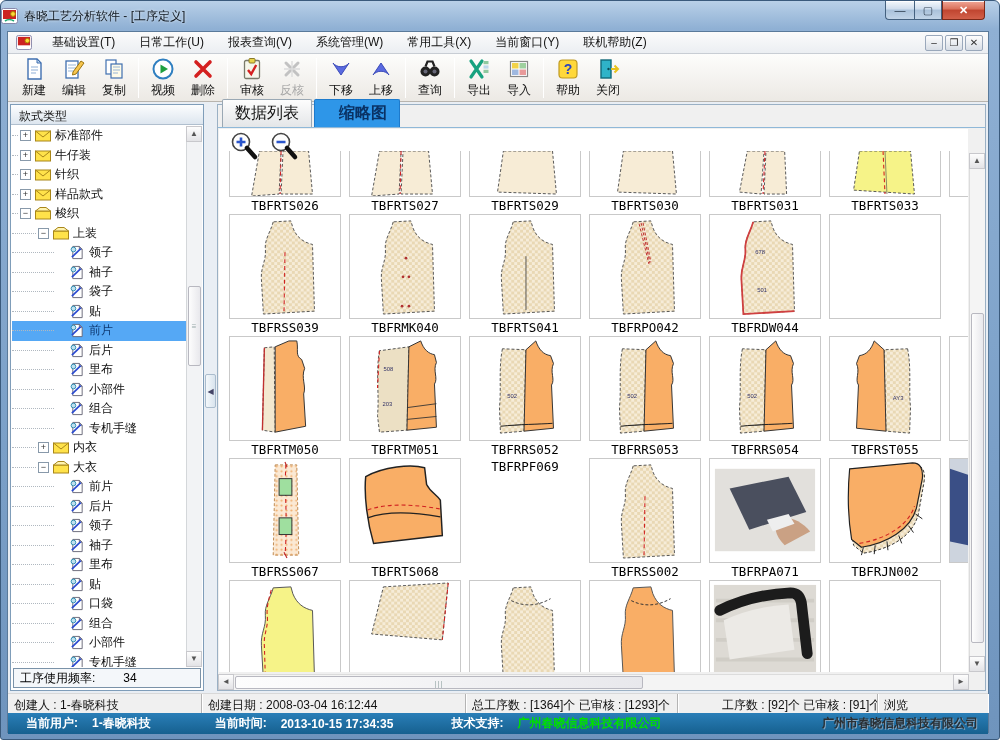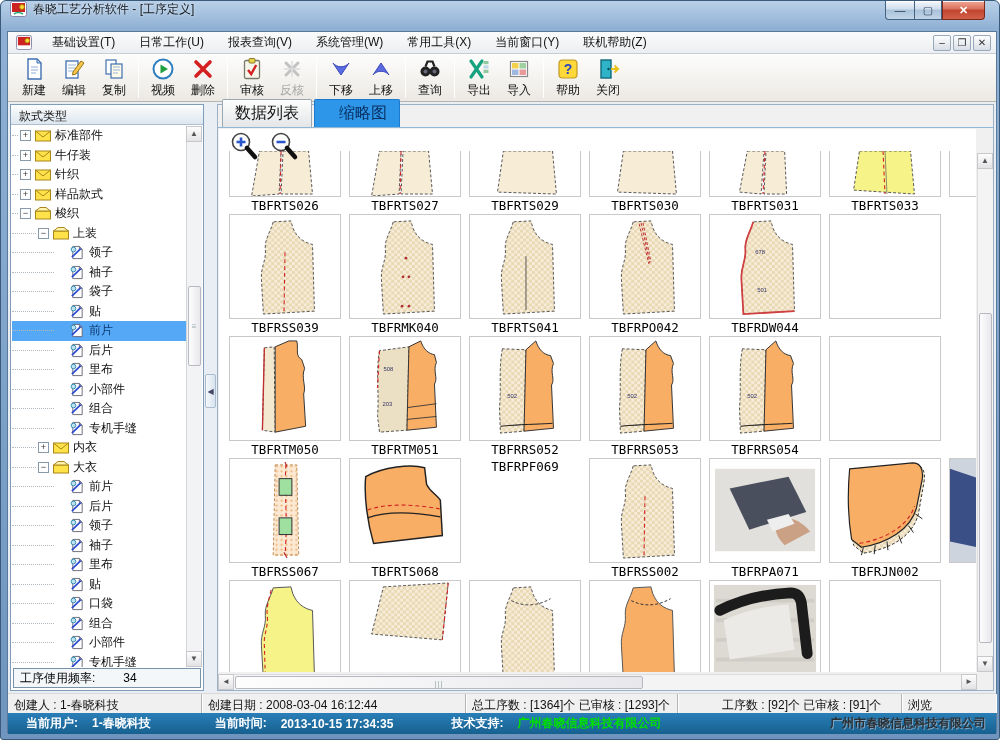--- a/index.html
+++ b/index.html
@@ -1,34 +1,34 @@
 <!DOCTYPE html>
 <html><head>
 <meta charset="utf-8">
 <style>
   * { margin:0; padding:0; box-sizing:border-box; }
   html,body { background:#fff; font-family:"Liberation Sans", sans-serif; }
   #win { position:relative; width:1000px; height:740px;
          background:linear-gradient(180deg,#b9d0e8 0%,#8fb0d4 28px,#7ba0c8 60%,#6f94bd 100%);
          border:1px solid #3a5a7c; border-radius:6px 6px 3px 3px; overflow:hidden; }
   
-  .titlebar { position:absolute; top:0; left:0; right:0; height:30px; display:flex; align-items:flex-start; padding-left:9px; }
+  .titlebar { position:absolute; top:0; left:0; right:0; height:30px; display:flex; align-items:center; padding-left:0; }
   .app-ico { width:17px; height:16px; margin-right:6px; }
   .title-text { font-size:12px; color:#101820; text-shadow:0 0 3px rgba(255,255,255,.8); }
   .win-btns { position:absolute; top:0; right:14px; display:flex; }
   .wbtn { height:19px; display:flex; align-items:center; justify-content:center;
           border:1px solid #44617f; border-top:none; color:#2a3a4a; font-size:11px;
           background:linear-gradient(180deg,#f4f8fc 0%,#cfdded 45%,#a9c1da 50%,#c2d5e8 100%);
           box-shadow:inset 0 1px 0 rgba(255,255,255,.9); }
   .wbtn-min { width:29px; border-radius:0 0 0 4px; border-right:none; }
   .wbtn-max { width:28px; }
   .wbtn-close { width:43px; border-radius:0 0 4px 0; color:#fff; font-weight:bold;
           background:linear-gradient(180deg,#f0a898 0%,#d9705a 45%,#c04530 50%,#d2604a 100%); border-color:#7c2818; }
   
-  .body { position:absolute; top:30px; left:6px; right:2px; height:702px; background:#f0f0f0; border:1px solid #5a7a9a; }
+  .body { position:absolute; top:30px; left:6px; right:10px; height:702px; background:#f0f0f0; border:1px solid #5a7a9a; }
   .menubar { height:22px; background:linear-gradient(180deg,#fbfbfb,#ebeef2); border-bottom:1px solid #c8cdd4; display:flex; align-items:center; padding:0 4px; position:relative; }
   .menu-ico { width:16px; height:15px; margin:0 8px 0 4px; }
   .menu-item { font-size:12px; color:#111; padding:2px 12px; cursor:default; }
   .mdi-btns { position:absolute; right:5px; top:3px; display:flex; gap:2px; }
   .mdibtn { width:18px; height:16px; font-size:10px; line-height:14px; text-align:center; color:#333;
             border:1px solid #9aa8bb; background:linear-gradient(180deg,#fdfdfd,#d8dee6); border-radius:2px; }
   .toolbar { height:48px; background:linear-gradient(180deg,#fdfdfc,#ece9e4); border-bottom:1px solid #b8b4ae; display:flex; align-items:center; padding:0 6px; }
   .tb-btn { width:40px; height:44px; display:flex; flex-direction:column; align-items:center; justify-content:center; }
   .tb-icon { width:24px; height:24px; }
   .tb-icon svg { width:100%; height:100%; }
@@ -49,21 +49,21 @@
   .sb-footer { position:absolute; left:2px; right:2px; bottom:2px; height:20px; border:1px solid #7a92a8; background:#f4f7fa; font-size:12px; display:flex; align-items:center; padding-left:6px; }
   .sb-footer .val { margin-left:28px; }
   .sb-scroll { position:absolute; top:21px; right:1px; bottom:23px; width:16px; background:#f2f3f5; border-left:1px solid #d4d7da; }
   
   .splitter { width:13px; position:relative; background:#e9eef4; }
   .split-btn { position:absolute; top:272px; left:1px; width:11px; height:34px; border:1px solid #aabccd; background:linear-gradient(90deg,#f4f8fb,#d9e4ee); border-radius:2px; font-size:8px; color:#446; text-align:center; line-height:34px; }
   
   .content { flex:1; position:relative; background:#f0f0f0; margin:2px 2px 2px 0; border:1px solid #9ab0c4; }
   .tabs { height:23px; display:flex; align-items:flex-end; padding-left:4px; background:#f0f0f0; border-bottom:1px solid #8fb8d8; }
   .tab { font-size:16px; padding:3px 12px 3px; border:1px solid #9aa8b4; border-bottom:none; background:linear-gradient(180deg,#fdfdfd,#e4e6e8); margin-right:2px; color:#111; border-radius:2px 2px 0 0; }
-  .tab.active { background:#2e96e8; color:#0a3264; border-color:#1d7acc; font-weight:normal;padding-left:24px; }
+  .tab.active { background:#2e96e8; color:#0a3264; border-color:#1d7acc; font-weight:bold;padding-left:24px; }
   .viewport { position:absolute; top:24px; left:1px; right:17px; bottom:18px; background:#fff; overflow:hidden; }
   .zoom-tools { position:absolute; top:2px; left:10px; display:flex; gap:10px; z-index:5; }
   .zoom-btn { width:30px; height:30px; }
   .zoom-btn svg { width:100%; height:100%; }
   .grid { padding:22px 0 0 10px; position:relative; }
   .thumb-row { display:flex; }
   .thumb-cell { width:112px; margin-right:8px; flex:none; }
   .thumb-img { width:112px; height:105px; border:1px solid #c9c9c9; background:#fff; position:relative; }
   .thumb-row.cut .thumb-img { height:46px; border-top:none; }
   .thumb-img svg { width:100%; height:100%; display:block; }
@@ -746,20 +746,32 @@
                     <svg viewBox="0 0 112 105" preserveAspectRatio="none">
                       <path d="M33,12 C29,32 32,52 30,72 L31,98 L55,96 L57,13z" fill="url(#chk)" stroke="#555" stroke-dasharray="3,2"></path>
                       <path d="M57,13 L67,4 C70,13 75,18 82,19 L85,27 C81,36 87,43 83,49 L85,93 L55,96z" fill="#f9ae66" stroke="#333" stroke-width="1"></path>
                       <path d="M31,91 C50,89 70,89 84,88" stroke="#222" stroke-width="1"></path>
                       <text x="38" y="62" font-size="6" fill="#336">502</text>
                     </svg>
                   </div>
                   <div class="thumb-label">TBFRRS054</div>
                 </div>
                 <div class="thumb-cell">
+                  <div class="thumb-img">
+                    <svg viewBox="0 0 112 105" preserveAspectRatio="none">
+                      <g transform="translate(112,0) scale(-1,1)">
+                        <path d="M33,12 C29,32 32,52 30,72 L31,98 L55,96 L57,13z" fill="url(#chk)" stroke="#555" stroke-dasharray="3,2"></path>
+                        <path d="M57,13 L67,4 C70,13 75,18 82,19 L85,27 C81,36 87,43 83,49 L85,93 L55,96z" fill="#f9ae66" stroke="#333" stroke-width="1"></path>
+                      </g>
+                      <text x="64" y="64" font-size="6" fill="#336">AY3</text>
+                    </svg>
+                  </div>
+                  <div class="thumb-label">TBFRST055</div>
+                </div>
+                <div class="thumb-cell">
                   <div class="thumb-img"></div>
                   <div class="thumb-label"></div>
                 </div>
               </div>
               <div class="thumb-row">
                 <div class="thumb-cell">
                   <div class="thumb-img">
                     <svg viewBox="0 0 112 105" preserveAspectRatio="none">
                       <path d="M46,6 L68,6 L70,98 L44,98z" fill="url(#dots)" stroke="#c08a50" stroke-dasharray="3,2"></path>
                       <path d="M57,6 C55,30 59,60 56,98" stroke="#d02020" stroke-width="1.1" stroke-dasharray="4,3" fill="none"></path>
@@ -885,21 +897,21 @@
               <span class="grip">|||</span>
             </div>
           <div class="sc-btn" style="right:0;top:-1px">►</div>
         </div>
       </div>
     </div>
     <div class="statusbar" id="statusbar">
         <div class="seg" style="width: 194px;">创建人 : 1-春晓科技</div>
         <div class="seg" style="width: 264px;">创建日期 : 2008-03-04 16:12:44</div>
         <div class="seg" style="width: 212px;">总工序数 : [1364]个  已审核 : [1293]个</div>
-        <div class="seg" style="width: 224px; padding-left: 44px;">工序数 : [92]个  已审核 : [91]个</div>
+        <div class="seg" style="width: 200px; padding-left: 44px;">工序数 : [92]个  已审核 : [91]个</div>
         <div class="seg">浏览</div>
       </div>
     <div class="bluebar">
       <span class="lbl">当前用户:</span>
       <span class="val">1-春晓科技</span>
       <span class="lbl" style="margin-left:64px">当前时间:</span>
       <span class="val">2013-10-15  17:34:35</span>
       <span class="lbl" style="margin-left:58px">技术支持:</span>
       <span class="val support-val">广州春晓信息科技有限公司</span>
       <span class="marquee">广州市春晓信息科技有限公司</span>

